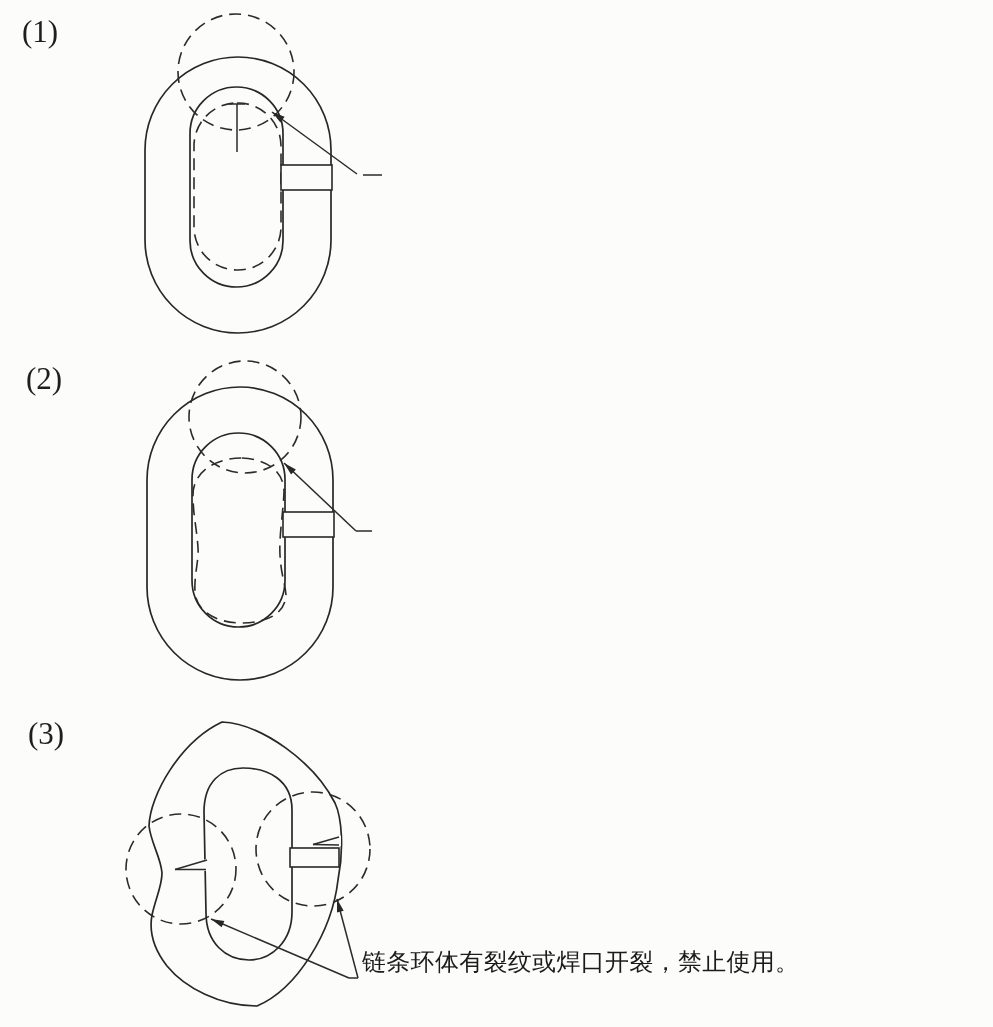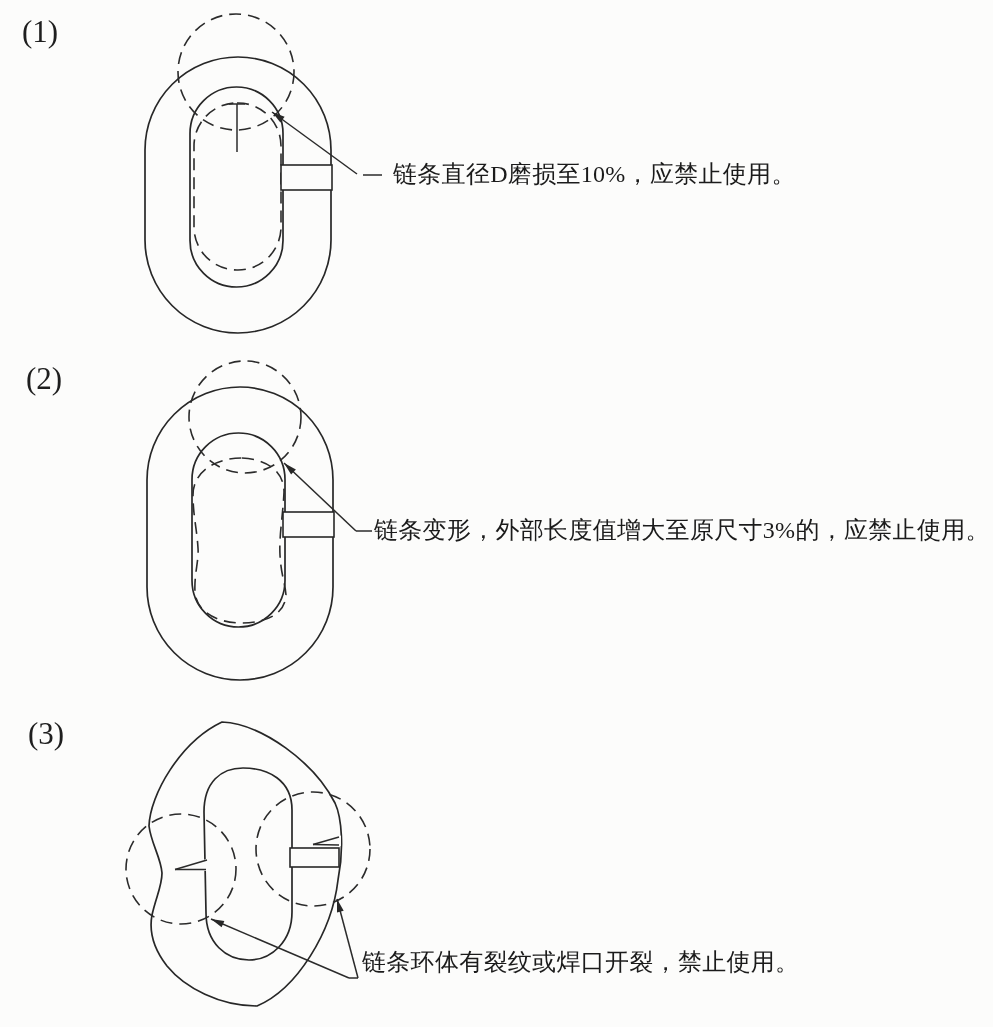--- a/index.html
+++ b/index.html
@@ -107,16 +107,14 @@
       <line class="thin" x1="337" y1="899" x2="358" y2="978"></line>
       <polygon class="arrowhead" points="337,899 337,912.5 343.7,910.7"></polygon>
       <line class="thin" x1="349" y1="978" x2="358" y2="978"></line>
     </g>
   </svg>
 
   <div class="fig-label" style="left:22px;top:16px;">(1)</div>
   <div class="fig-label" style="left:26px;top:363px;">(2)</div>
   <div class="fig-label" style="left:28px;top:718px;">(3)</div>
 
-  <div class="caption" style="left:393px;top:161px;">链条直径D磨损至10%，应禁止使用。</div>
-  <div class="caption" style="left:374px;top:517px;">链条变形，外部长度值增大至原尺寸3%的，应禁止使用。</div>
   <div class="caption" style="left:362px;top:949px;text-align:center;">链条环体有裂纹或焊口开裂，禁止使用。</div>
 </div>
 
 </body></html>

